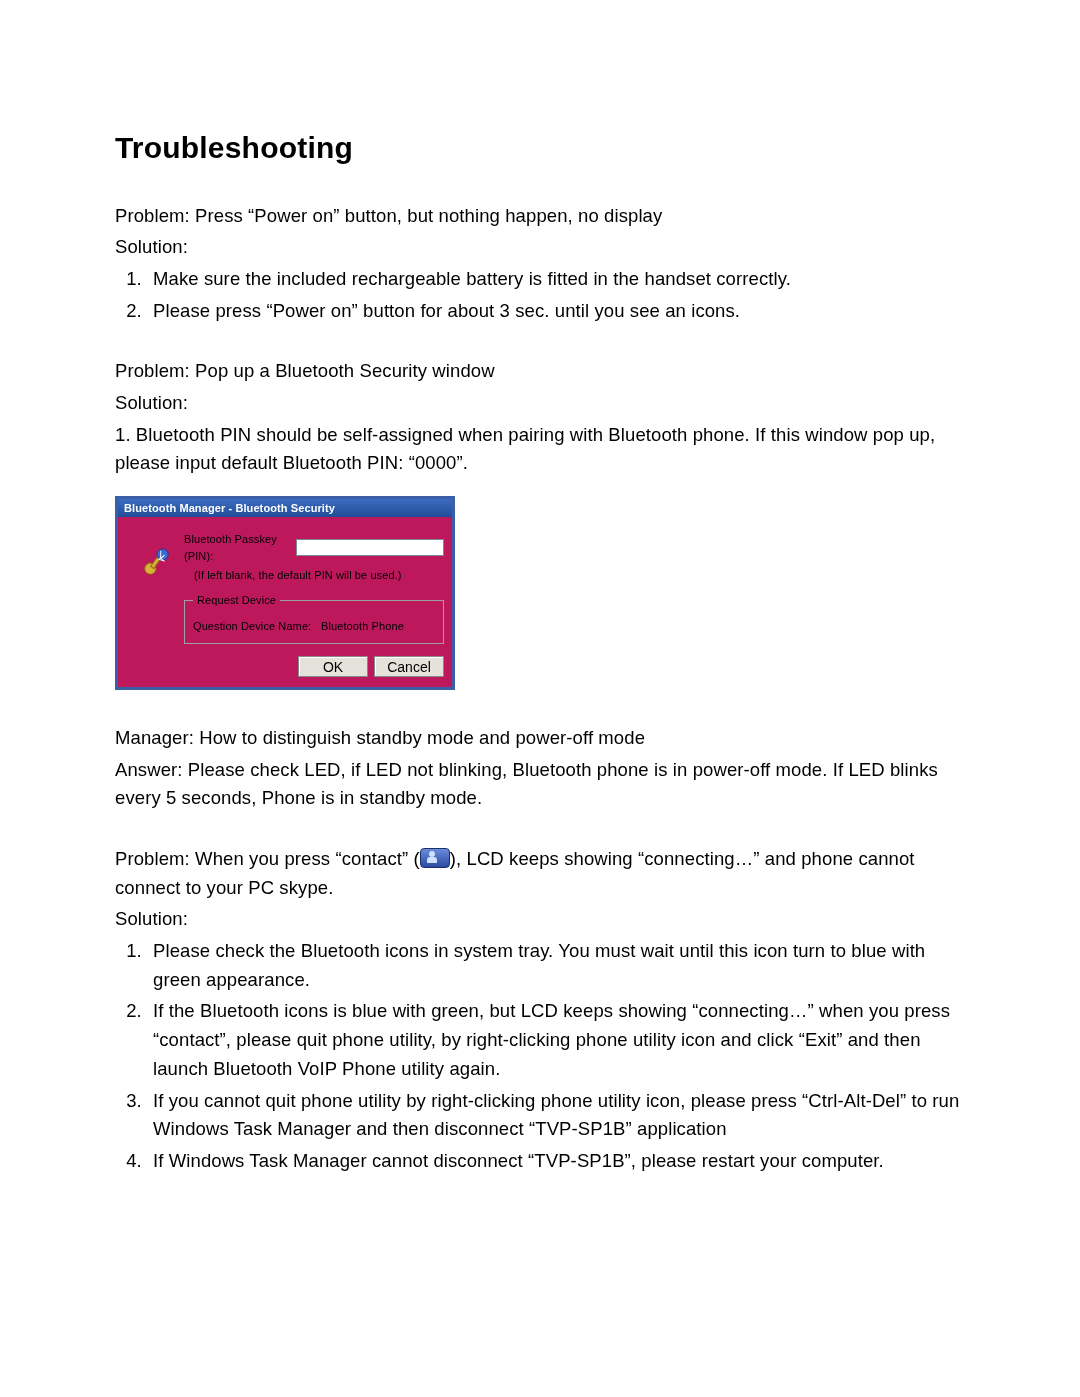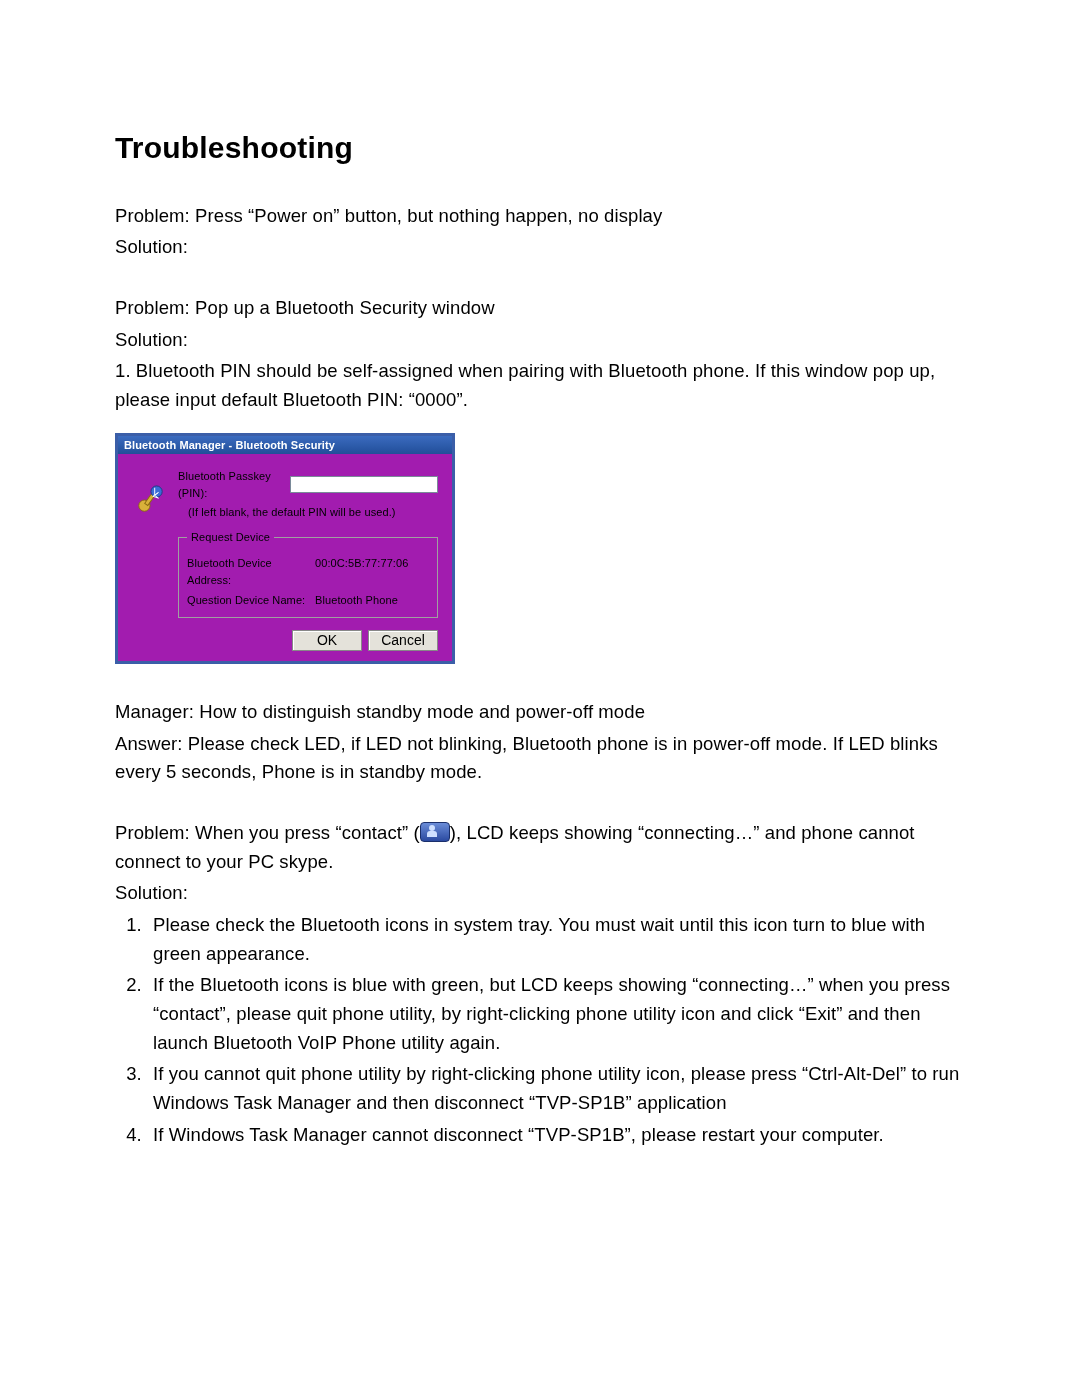--- a/index.html
+++ b/index.html
@@ -12,30 +12,30 @@
   h1{font-size:30px;font-weight:700;margin:0 0 30px 0;letter-spacing:.2px;}
   .b{font-weight:400;}
   .section{margin-bottom:32px;}
   ol{margin:0;padding-left:32px;}
   ol li{padding-left:6px;margin-bottom:3px;}
   p{margin:0 0 3px 0;}
 
   
   .dlg-wrap{margin:18px 0 34px 0;}
   .dlg{
-    width:340px;border:3px solid #3b5ea8;background:#a21caf;
+    width:340px;border:3px solid #3b5ea8;background:#be185d;
     font-family:Tahoma,Arial,sans-serif;font-size:11px;color:#000;
     box-sizing:border-box;
   }
   .dlg-title{
     height:18px;line-height:18px;padding:0 6px;
     background:linear-gradient(#3b6bbf,#214e99);
     color:#fff;font-weight:700;font-size:11px;
   }
-  .dlg-body{padding:14px 14px 10px 12px;}
+  .dlg-body{padding:14px 14px 10px 18px;}
   .dlg-row{display:flex;align-items:flex-start;}
   .dlg-icon{
     width:32px;height:32px;margin:16px 12px 0 4px;flex:0 0 auto;
     display:flex;align-items:center;justify-content:center;
   }
   .dlg-icon svg{width:30px;height:30px;}
   .dlg-fields{flex:1;}
   .pin-row{display:flex;align-items:center;margin-bottom:2px;}
   .pin-row label{width:112px;}
   .pin-row input{
@@ -77,20 +77,24 @@
 
 <div class="page">
 
   <h1>Troubleshooting</h1>
 
   <div class="section">
     <p>
       <span class="b">Problem:</span><span class="b"> Press “Power on” button, but nothing happen, no display</span>
     </p>
     <p class="b">Solution:</p>
+    <ol>
+      <li>Make sure the included rechargeable battery is fitted in the handset correctly.</li>
+      <li>Please press “Power on” button for about 3 sec. until you see an icons.</li>
+    </ol>
   </div>
 
   <div class="section">
     <p>
       <span class="b">Problem:</span><span class="b"> Pop up a Bluetooth Security window</span>
     </p>
     <p class="b">Solution:</p>
     <p>1. Bluetooth PIN should be self-assigned when pairing with Bluetooth phone. If this window pop up, please input default Bluetooth PIN: “0000”.</p>
 
     <div class="dlg-wrap">
@@ -107,24 +111,20 @@
               </svg>
             </div>
             <div class="dlg-fields">
               <div class="pin-row">
                 <label>Bluetooth Passkey (PIN):</label>
                 <input type="text" placeholder="" style="">
               </div>
               <p class="hint">(If left blank, the default PIN will be used.)</p>
               <fieldset>
                 <legend>Request Device</legend>
-                <div class="kv">
-                  <span class="k">Bluetooth Device Address:</span>
-                  <span>00:0C:5B:77:77:06</span>
-                </div>
                 <div class="kv">
                   <span class="k">Question Device Name:</span>
                   <span>Bluetooth Phone</span>
                 </div>
               </fieldset>
               <div class="dlg-buttons">
                 <button>OK</button>
                 <button>Cancel</button>
               </div>
             </div>

